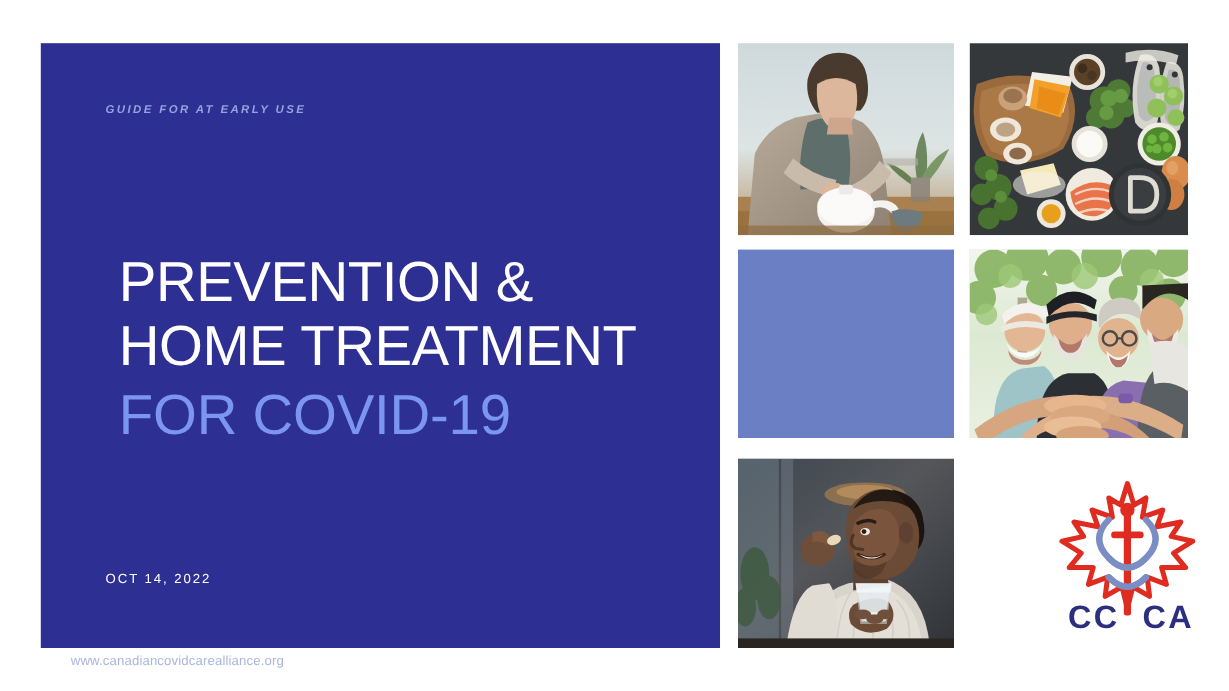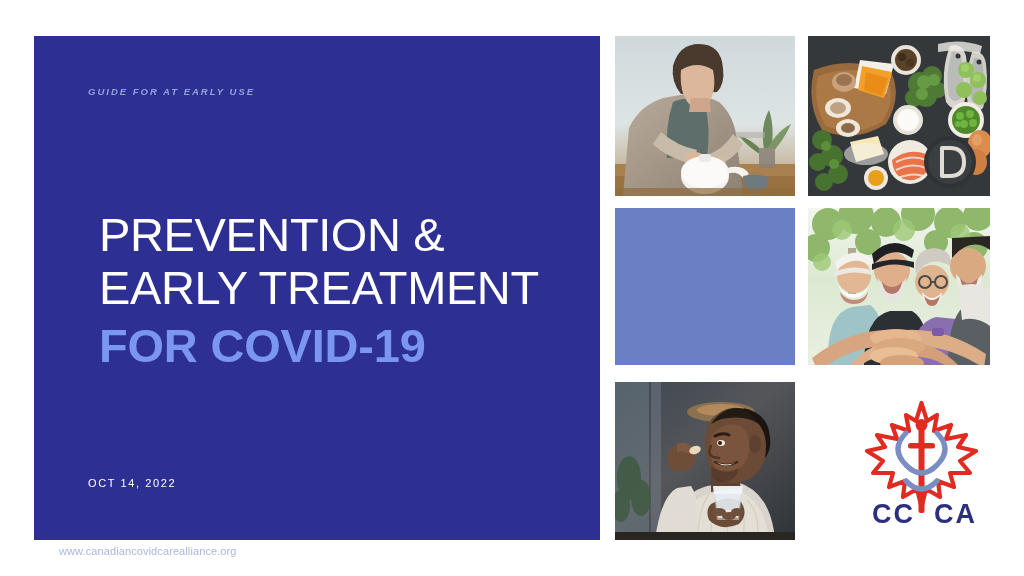--- a/index.html
+++ b/index.html
@@ -41,21 +41,21 @@
   .title-line {
     font-size:47px;
     font-weight:300;
     line-height:53px;
     letter-spacing:-0.4px;
     color:#ffffff;
     white-space:nowrap;
   }
   .title-accent {
     font-size:47px;
-    font-weight:700;
+    font-weight:400;
     line-height:56px;
     letter-spacing:-0.2px;
     color:#7b96ee;
     white-space:nowrap;
     padding-top:4px;
   }
   #date {
     position:absolute;
     left:54px; top:441px;
     font-size:11px;
@@ -86,37 +86,37 @@
   #tile-vitd     { left:808px; top:36px;  width:182px; height:160px; }
   #tile-block    { left:615px; top:208px; width:180px; height:157px; background:#6a7fc4; }
   #tile-seniors  { left:808px; top:208px; width:182px; height:157px; }
   #tile-pill     { left:615px; top:382px; width:180px; height:158px; }
 
   .tile svg { display:block; width:100%; height:100%; }
 
   
   #logo {
     position:absolute;
-    left:854px; top:395px;
+    left:872px; top:395px;
     width:135px; height:145px;
   }
   #logo svg { display:block; width:100%; height:100%; }
 </style>
 </head>
 <body>
 
 <div id="slide">
 
   <div id="hero">
 
     <div id="eyebrow">GUIDE FOR AT EARLY USE</div>
 
     <div id="titleblock">
       <div class="title-line">PREVENTION &amp;</div>
-      <div class="title-line">EARLY TREATMENT</div>
+      <div class="title-line">HOME TREATMENT</div>
       <div class="title-accent">FOR COVID-19</div>
     </div>
 
     <div id="date">OCT 14, 2022</div>
   </div>
 
   <div id="footer-url">www.canadiancovidcarealliance.org</div>
 
   <div class="tile" id="tile-teapot">
     <svg viewBox="0 0 180 160" preserveAspectRatio="xMidYMid slice">

